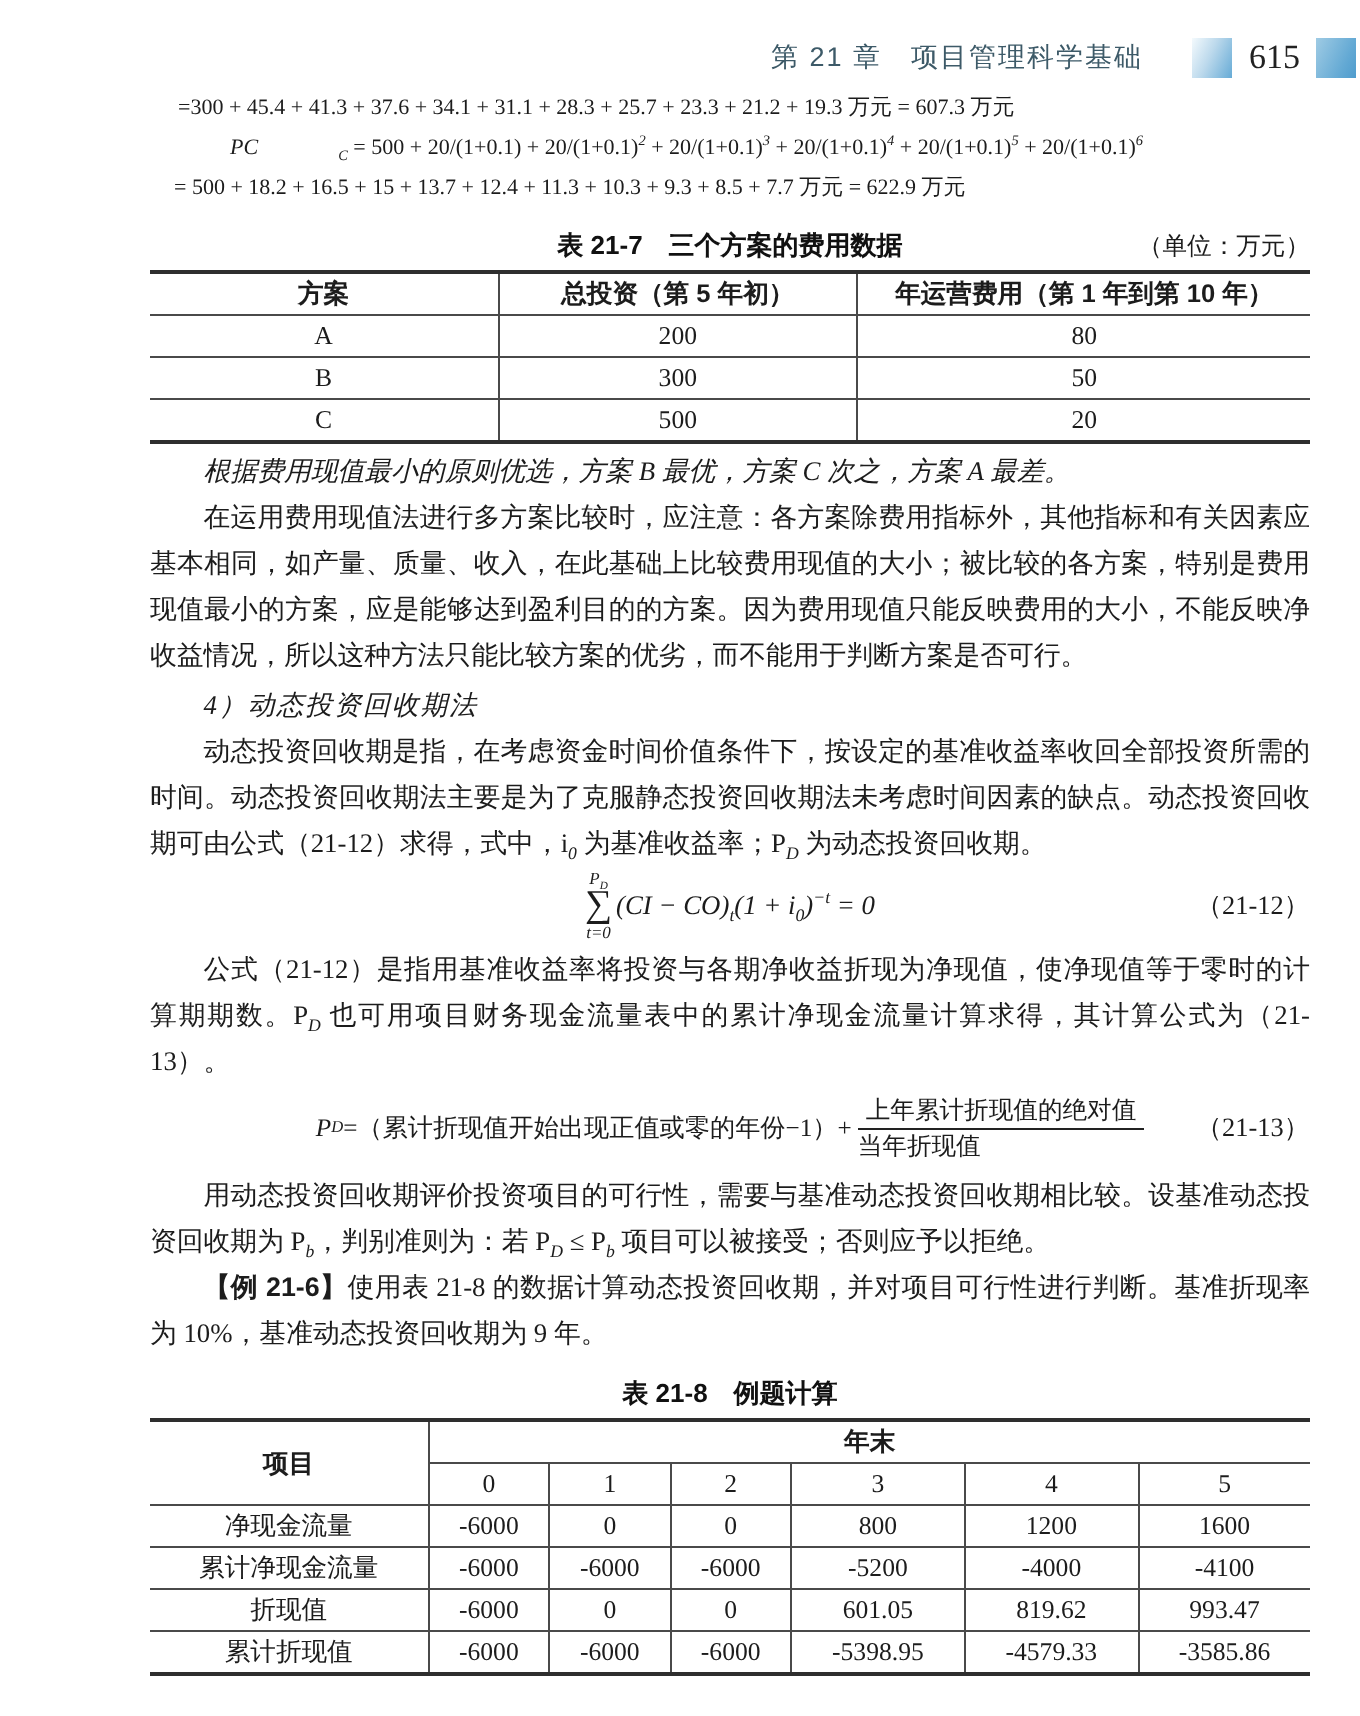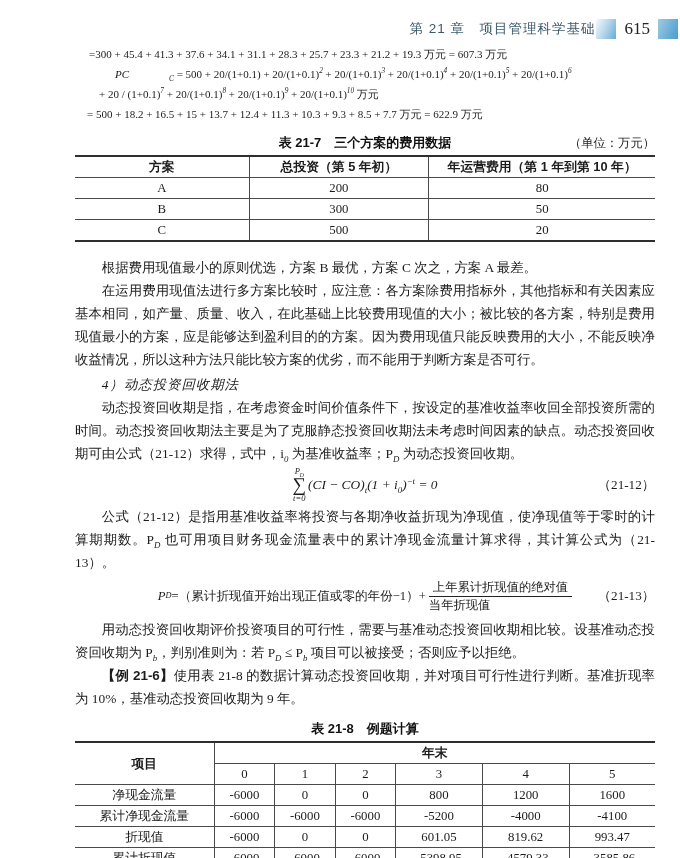--- a/index.html
+++ b/index.html
@@ -9,21 +9,21 @@
     font-family:"Liberation Serif","DejaVu Serif",serif;
     color:#1c1c1c;
   }
   
   .page-header {
     position:absolute; top:19px; right:2px;
     display:flex; align-items:center;
   }
   .chapter-title {
     font-family:"Liberation Sans","DejaVu Sans",sans-serif;
-    font-size:13.5px; color:#3d5a68; margin-right:0; letter-spacing:1px;
+    font-size:13.5px; color:#3d5a68; margin-right:24px; letter-spacing:1px;
   }
   .accent-sq { width:20px; height:20px; display:inline-block; }
   .accent-sq.grad { background:linear-gradient(115deg,#f4fafd 0%,#bcd9ec 45%,#66abd6 100%); }
   .accent-sq.solid { background:linear-gradient(115deg,#9fcbe4 0%,#63a9d4 70%,#4f9ccd 100%); margin-left:8px; }
   .folio { font-size:17px; color:#222; margin-left:9px; }
   
   .content { position:absolute; left:75px; top:0; width:580px; padding-top:44px; }
   
   .calc-line { line-height:20px; font-size:11px; white-space:nowrap; }
   .calc-line .var { font-style:italic;margin-left:40px; }
@@ -52,21 +52,21 @@
   th:last-child, td:last-child { border-right:0; }
   thead th {
     font-family:"Liberation Sans","DejaVu Sans",sans-serif;
     font-weight:bold; font-size:12.8px;
   }
   thead th.num-head { font-family:"Liberation Serif","DejaVu Serif",serif; font-weight:normal; }
   tbody td { font-family:"Liberation Serif","DejaVu Serif",serif; }
   
   p.body-text { margin:0; text-indent:2em; text-align:justify;
                 font-size:13.4px; line-height:23px; }
-  p.first { margin-top:14px; }
+  p.first { margin-top:2px;font-style:italic; }
   .sub-heading { margin:2px 0 0 0; text-indent:2em; font-style:italic;
                  font-size:13.4px; line-height:23px; letter-spacing:1px; }
   .example-label { font-weight:bold; font-family:"Liberation Sans","DejaVu Sans",sans-serif; }
   
   .formula-row { position:relative; display:flex; justify-content:center;
                  align-items:center; }
   .formula-row.f12 { height:40px; }
   .formula-row.f13 { height:44px; }
   .f-label { position:absolute; right:0; top:50%; transform:translateY(-50%);
              font-size:13.2px; }
@@ -96,21 +96,20 @@
     <span class="accent-sq grad"></span>
     <span class="folio">615</span>
     <span class="accent-sq solid"></span>
   </div>
 
   <div class="content">
 
     <div>
       <div class="calc-line l1">=300 + 45.4 + 41.3 + 37.6 + 34.1 + 31.1 + 28.3 + 25.7 + 23.3 + 21.2 + 19.3 万元 = 607.3 万元</div>
       <div class="calc-line l2"><span class="var">PC</span><sub class="var">C</sub><span> = 500 + 20/(1+0.1) + 20/(1+0.1)<sup style="font-style: italic;">2</sup> + 20/(1+0.1)<sup style="font-style: italic;">3</sup> + 20/(1+0.1)<sup style="font-style: italic;">4</sup> + 20/(1+0.1)<sup style="font-style: italic;">5</sup> + 20/(1+0.1)<sup style="font-style: italic;">6</sup></span></div>
-      <div class="calc-line l3">+ 20 / (1+0.1)<sup style="font-style: italic;">7</sup> + 20/(1+0.1)<sup style="font-style: italic;">8</sup> + 20/(1+0.1)<sup style="font-style: italic;">9</sup> + 20/(1+0.1)<sup style="font-style: italic;">10</sup> 万元</div>
       <div class="calc-line l4">= 500 + 18.2 + 16.5 + 15 + 13.7 + 12.4 + 11.3 + 10.3 + 9.3 + 8.5 + 7.7 万元 = 622.9 万元</div>
     </div>
 
     <div class="table-caption">
       <span>表 21-7　三个方案的费用数据</span>
       <span class="unit-note">（单位：万元）</span>
     </div>
     <table>
       <colgroup>
           <col class="t1-c1">

